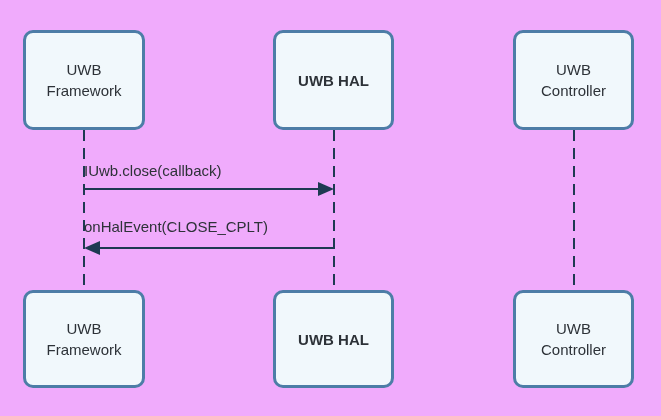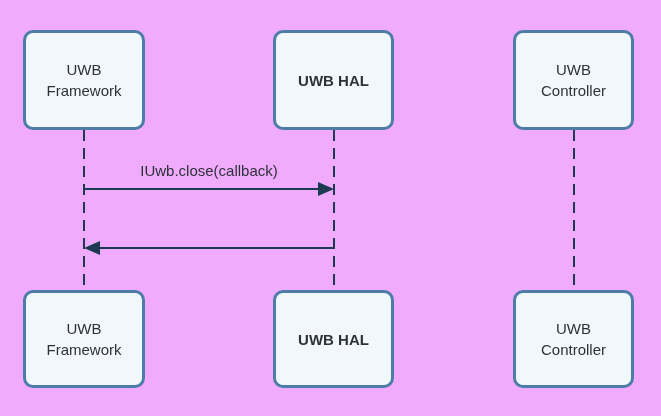--- a/index.html
+++ b/index.html
@@ -55,21 +55,21 @@
   }
   .actor-top { top: 30px; height: 100px; }
   .actor-bottom { top: 290px; height: 98px; }
   .col-1 { left: 23px;  width: 122px; }
   .col-2 { left: 273px; width: 121px; font-weight: bold; }
   .col-3 { left: 513px; width: 121px; }
   .msg-label {
     position: absolute;
     left: 84px;
     width: 250px;
-    text-align: center;
+    text-align: left;
     font-size: 15px;
     line-height: 19px;
     color: var(--text);
     white-space: nowrap;
   }
   .msg-label-1 { top: 161px; }
   .msg-label-2 { top: 217px; }
 </style>
 </head>
 <body>
@@ -89,20 +89,21 @@
     <polygon class="arrowhead" points="84,248 100,241 100,255"></polygon>
   </svg>
 
   <div class="actor-box actor-top col-1">UWB
 Framework</div>
   <div class="actor-box actor-top col-2">UWB HAL</div>
   <div class="actor-box actor-top col-3">UWB
 Controller</div>
 
   <div class="msg-label msg-label-1">IUwb.close(callback)</div>
+  <div class="msg-label msg-label-2">onHalEvent(CLOSE_CPLT)</div>
 
   <div class="actor-box actor-bottom col-1">UWB
 Framework</div>
   <div class="actor-box actor-bottom col-2">UWB HAL</div>
   <div class="actor-box actor-bottom col-3">UWB
 Controller</div>
 
 </div>
 
 </body></html>

